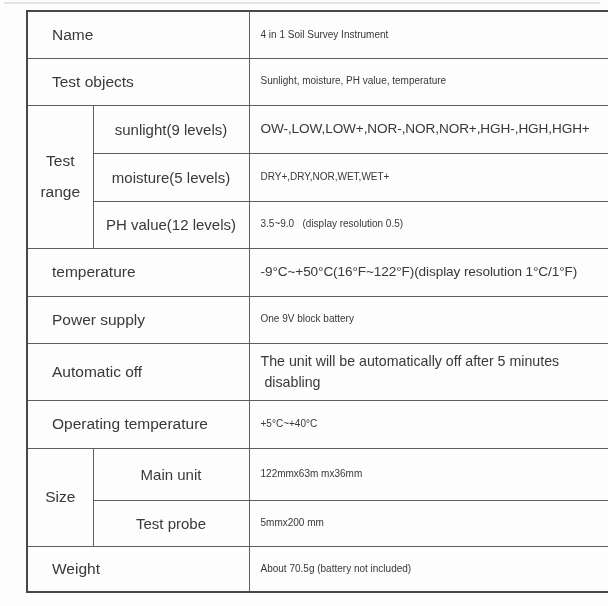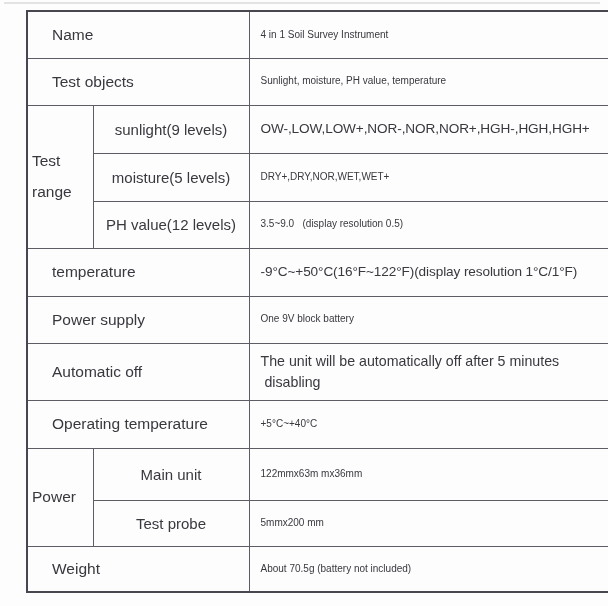--- a/index.html
+++ b/index.html
@@ -16,21 +16,21 @@
     position:absolute;left:26px;top:10px;width:582px;
     border-collapse:collapse;table-layout:fixed;
     border:2px solid #474750;
   }
   td{
     border:1px solid #5d5d66;
     vertical-align:middle;
     overflow:hidden;
   }
   td.label{padding:0 4px 0 24px;font-size:15.5px;}
-  td.group{text-align:left;font-size:15.5px;line-height:1.95;padding:0 4px;}
+  td.group{text-align:center;font-size:15.5px;line-height:1.95;padding:0 10px;}
   td.sublabel{text-align:center;font-size:15px;padding:0 4px;}
   td.value{
     padding:0 4px 0 11px;font-size:10px;line-height:1.45;
     white-space:pre-wrap;word-break:keep-all;
   }
   td.value.tight{font-size:13.6px;letter-spacing:-0.1px;}
   td.value.t2{font-size:14.2px;}
 </style>
 </head>
 <body>
@@ -76,21 +76,21 @@
     <tr style="height:57px">
       <td class="label" colspan="2">Automatic off</td>
       <td class="value t2">The unit will be automatically off after 5 minutes
  disabling</td>
     </tr>
     <tr style="height:48px">
       <td class="label" colspan="2">Operating temperature</td>
       <td class="value">+5°C~+40°C</td>
     </tr>
     <tr style="height:52px">
-      <td class="group" rowspan="2">Power</td>
+      <td class="group" rowspan="2">Size</td>
       <td class="sublabel">Main unit</td>
       <td class="value">122mmx63m mx36mm</td>
     </tr>
     <tr style="height:46px">
       <td class="sublabel">Test probe</td>
       <td class="value">5mmx200 mm</td>
     </tr>
     <tr style="height:46px">
       <td class="label" colspan="2">Weight</td>
       <td class="value">About 70.5g (battery not included)</td>

